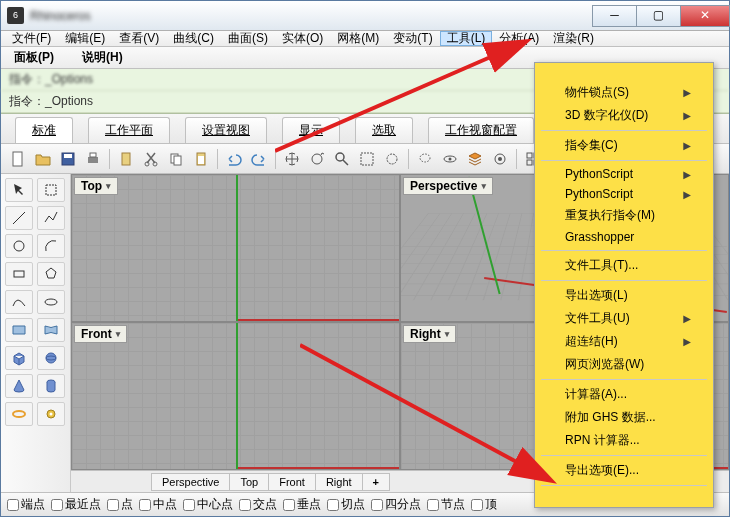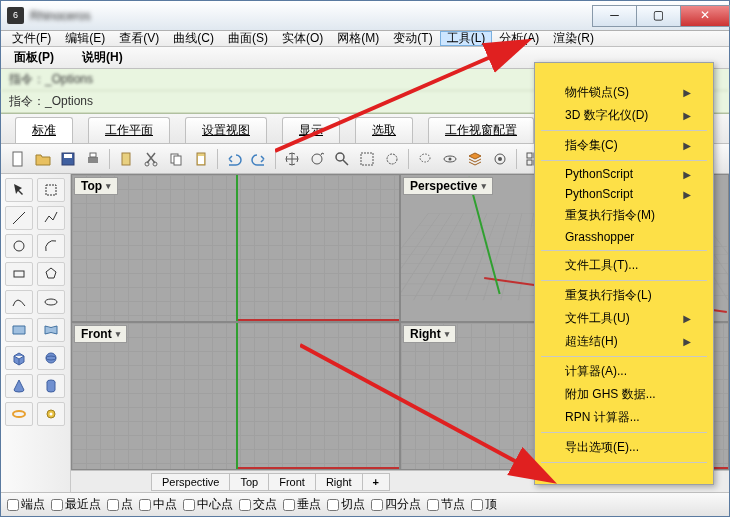--- a/index.html
+++ b/index.html
@@ -414,29 +414,32 @@
     </div>
     <div class="dd-item">
       <span>Grasshopper</span>
     </div>
     <div class="dd-sep"></div>
     <div class="dd-item">
       <span>文件工具(T)...</span>
     </div>
     <div class="dd-sep"></div>
     <div class="dd-item">
-      <span>重复执行指令(L)</span>
+      <span>导出选项(L)</span>
     </div>
     <div class="dd-item">
       <span>文件工具(U)</span>
       <span class="dd-arrow">▶</span>
     </div>
     <div class="dd-item">
       <span>超连结(H)</span>
       <span class="dd-arrow">▶</span>
+    </div>
+    <div class="dd-item">
+      <span>网页浏览器(W)</span>
     </div>
     <div class="dd-sep"></div>
     <div class="dd-item">
       <span>计算器(A)...</span>
     </div>
     <div class="dd-item">
       <span>附加 GHS 数据...</span>
     </div>
     <div class="dd-item">
       <span>RPN 计算器...</span>

